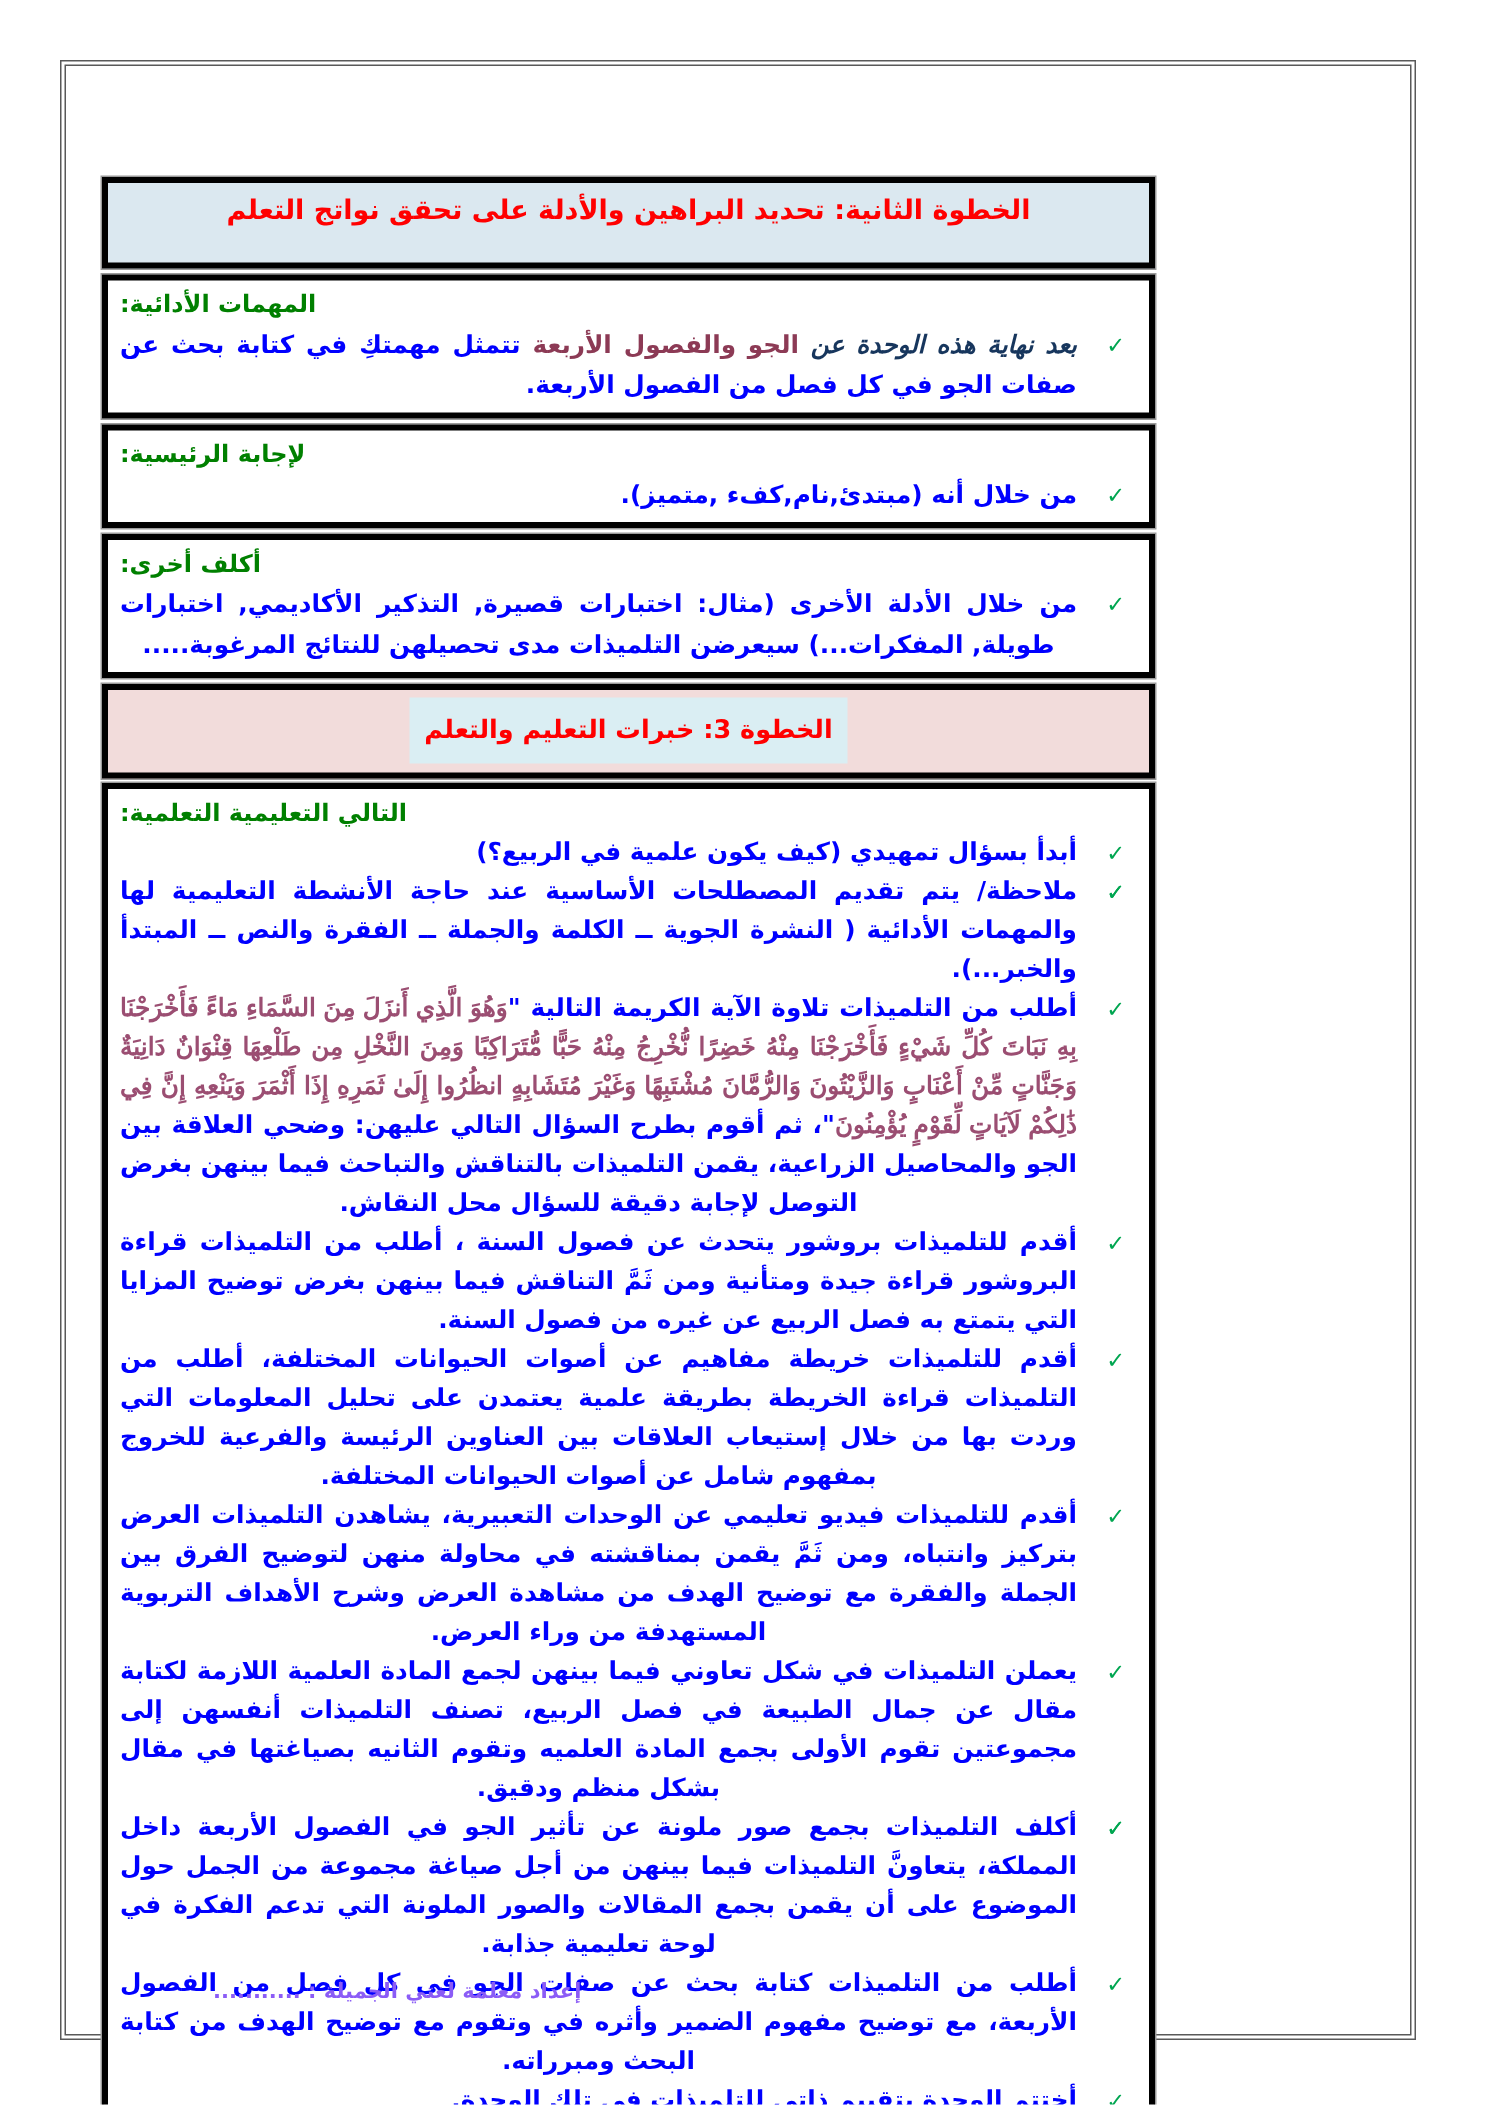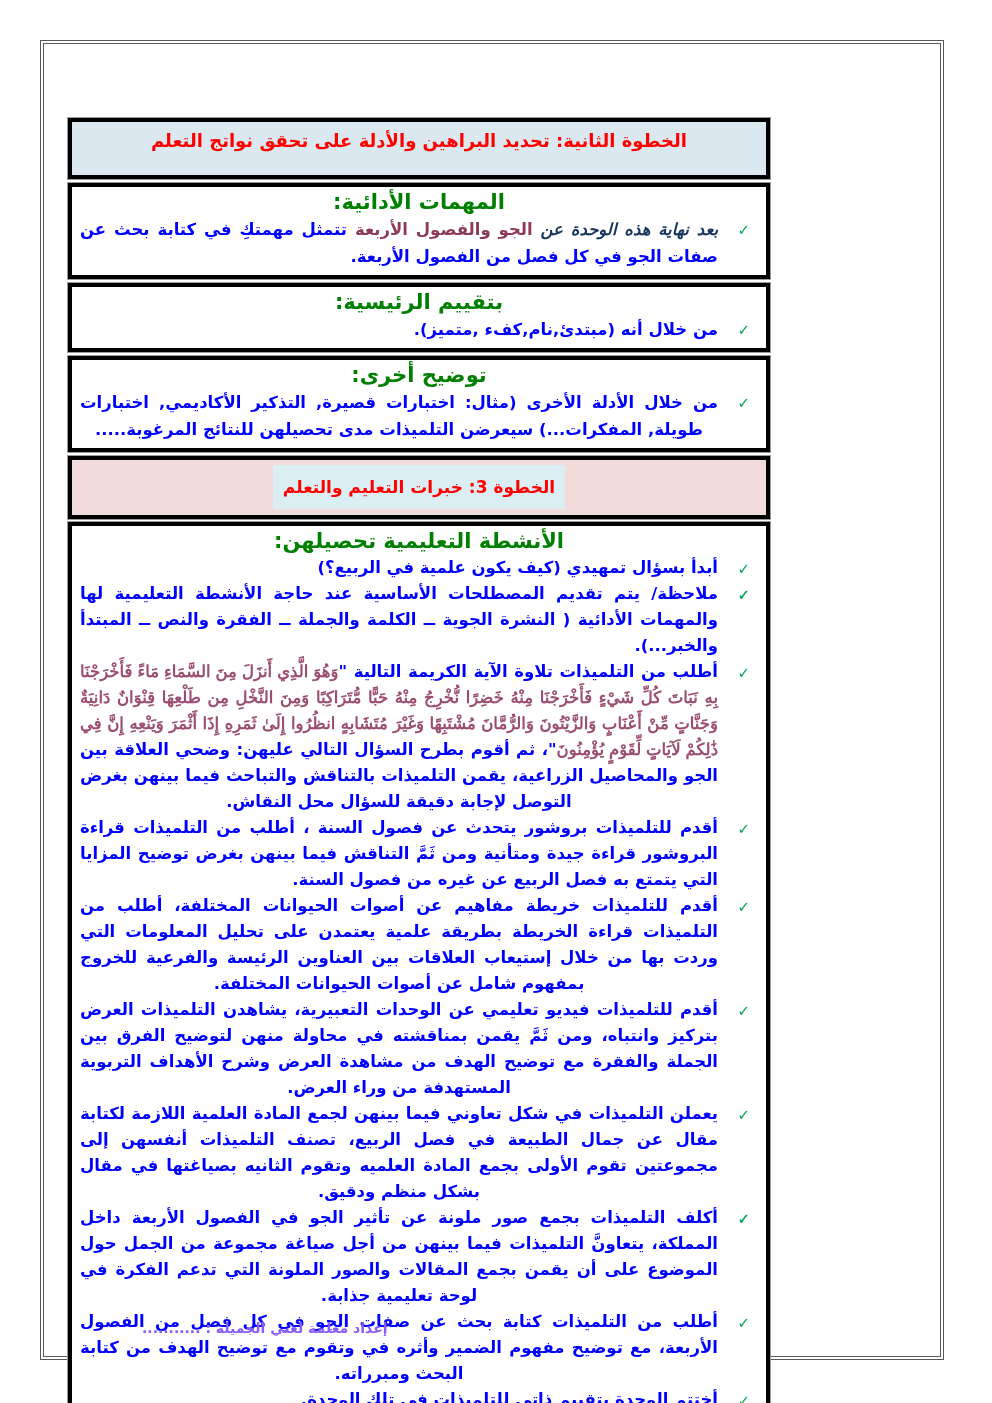--- a/index.html
+++ b/index.html
@@ -21,21 +21,21 @@
   .box-step2{
     background:#dbe8f0;text-align:center;color:#ff0000;
     font-size:18px;padding:8px 10px 24px 10px;
   }
   .box-step3{
     background:#f2dcdb;text-align:center;padding:5px 4px 6px 4px;margin-bottom:3px;
   }
   .box-step3 .hl{
     background:#daeef3;color:#ff0000;font-size:17px;padding:12px 10px;display:inline-block;
   }
-  .section-title{color:#008000;font-size:21px;line-height:27px;text-align:center;}
+  .section-title{color:#008000;font-size:16px;line-height:27px;text-align:left;}
   .item{
     position:relative;padding-right:40px;color:#0000ff;font-size:16.5px;
     line-height:27px;text-align:justify;text-align-last:right;
   }
   .boxF .item{line-height:26px;}
   .item.last-center{text-align-last:center;}
   .check{
     position:absolute;right:8px;top:1px;color:#00a651;font-size:15px;
   }
   .c-blue{color:#0000ff;}
@@ -61,41 +61,41 @@
 
   <div class="box">
     <div class="section-title">المهمات الأدائية:</div>
     <div class="item">
       <span class="check">✓</span>
       <span class="c-navy">بعد نهاية هذه الوحدة عن </span><span class="c-maroon">الجو والفصول الأربعة</span><span class="c-blue"> تتمثل مهمتكِ في كتابة بحث عن صفات الجو في كل فصل من الفصول الأربعة.</span>
     </div>
   </div>
 
   <div class="box">
-    <div class="section-title">بتقييم الرئيسية:</div>
+    <div class="section-title">لإجابة الرئيسية:</div>
     <div class="item">
       <span class="check">✓</span>
       <span class="c-blue">من خلال أنه (مبتدئ,نام,كفء ,متميز).</span>
     </div>
   </div>
 
   <div class="box">
-    <div class="section-title">توضيح أخرى:</div>
+    <div class="section-title">أكلف أخرى:</div>
     <div class="item last-center">
       <span class="check">✓</span>
       <span class="c-blue">من خلال الأدلة الأخرى (مثال: اختبارات قصيرة, التذكير الأكاديمي, اختبارات طويلة, المفكرات...) سيعرضن التلميذات مدى تحصيلهن للنتائج المرغوبة.....</span>
     </div>
   </div>
 
   <div class="box box-step3">
     <span class="hl">الخطوة 3: خبرات التعليم والتعلم</span>
   </div>
 
   <div class="box boxF">
-    <div class="section-title">الأنشطة التعليمية تحصيلهن:</div>
+    <div class="section-title">التالي التعليمية التعلمية:</div>
 
     <div class="item">
       <span class="check">✓</span>
       <span class="c-blue">أبدأ بسؤال تمهيدي (كيف يكون علمية في الربيع؟)</span>
     </div>
 
     <div class="item">
       <span class="check">✓</span>
     </div>
 

